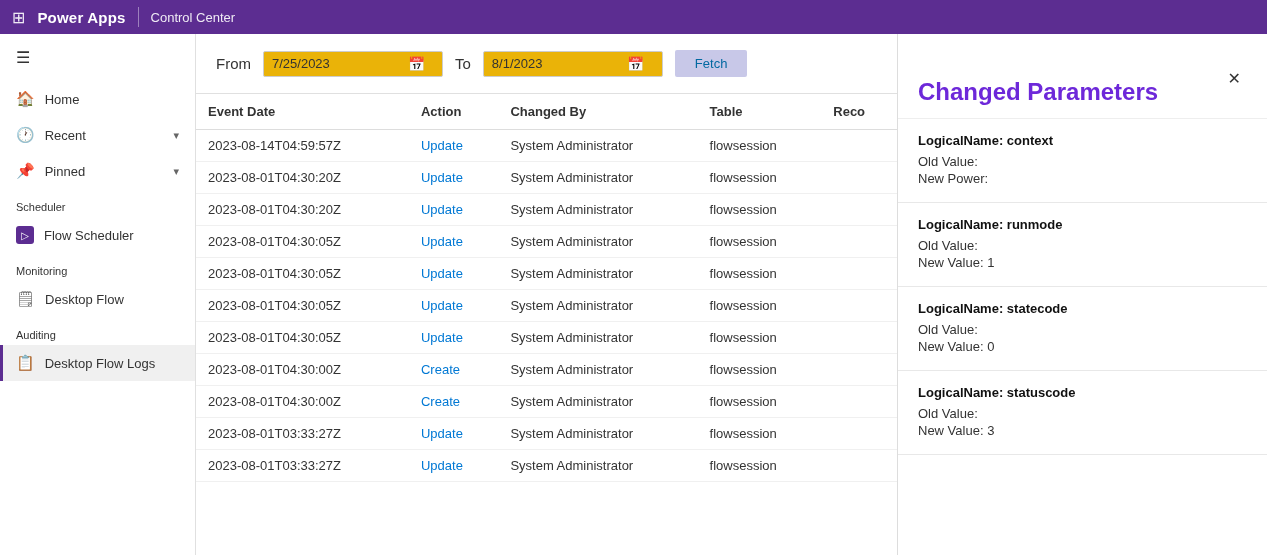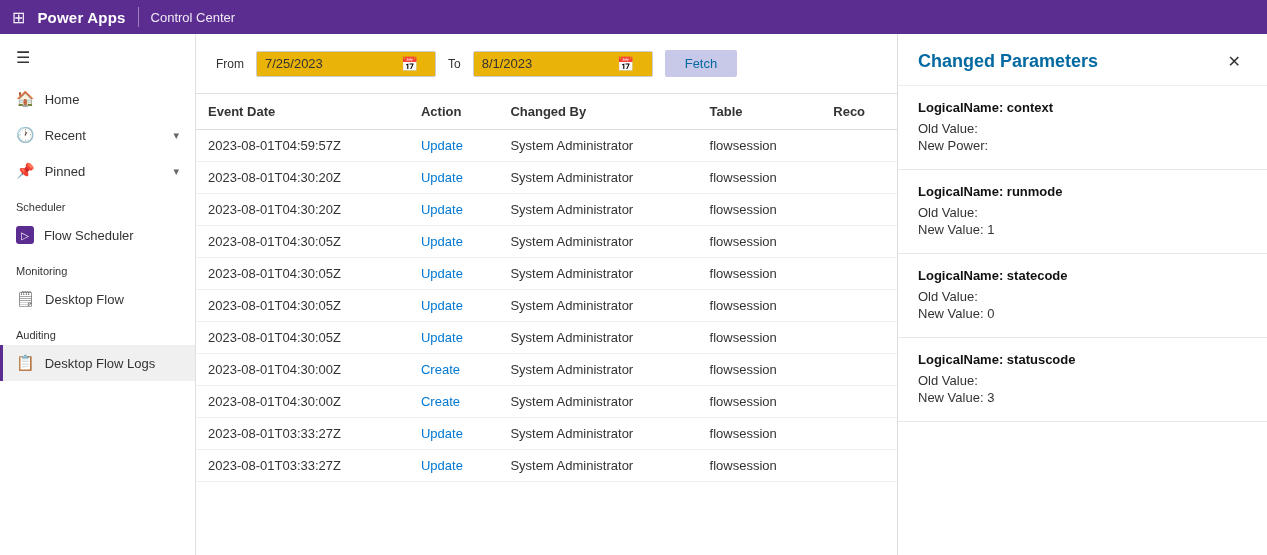--- a/index.html
+++ b/index.html
@@ -92,21 +92,21 @@
 
     
     .filter-bar {
       display: flex;
       align-items: center;
       padding: 16px 20px;
       gap: 12px;
       border-bottom: 1px solid #e0e0e0;
       flex-shrink: 0;
     }
-    .filter-label { font-size: 12px; color: #333; }
+    .filter-label { font-size: 15px; color: #333; }
     .date-input-wrap {
       display: flex;
       align-items: center;
       border: 1px solid #ccc;
       border-radius: 2px;
       padding: 4px 8px;
       gap: 6px;
       background: #eab308;
       min-width: 180px;
     }
@@ -172,23 +172,24 @@
       flex-shrink: 0;
     }
     .side-panel-header {
       display: flex;
       align-items: center;
       justify-content: space-between;
       padding: 16px 20px 12px 20px;
       border-bottom: 1px solid #eee;
     }
     .side-panel-title {
-      font-size: 18px;
+      font-size: 24px;
       font-weight: 600;
-      color: #0369a1;
+      color: #6d28d9;
+      margin-top: 28px;
     }
     .close-icon {
       font-size: 16px;
       color: #333;
       cursor: pointer;
       background: none;
       border: none;
       padding: 2px 6px;
     }
     .param-group {
@@ -278,21 +279,21 @@
           <tr>
             <th>Event Date</th>
             <th>Action</th>
             <th>Changed By</th>
             <th>Table</th>
             <th>Reco</th>
           </tr>
         </thead>
         <tbody id="table-body">
         <tr>
-              <td>2023-08-01T04:59:57Z</td>
+              <td>2023-08-14T04:59:57Z</td>
               <td class="action-link"><a href="#">Update</a></td>
               <td>System Administrator</td>
               <td>flowsession</td>
               <td></td>
             </tr>
             <tr>
               <td>2023-08-01T04:30:20Z</td>
               <td class="action-link"><a href="#">Update</a></td>
               <td>System Administrator</td>
               <td>flowsession</td>

